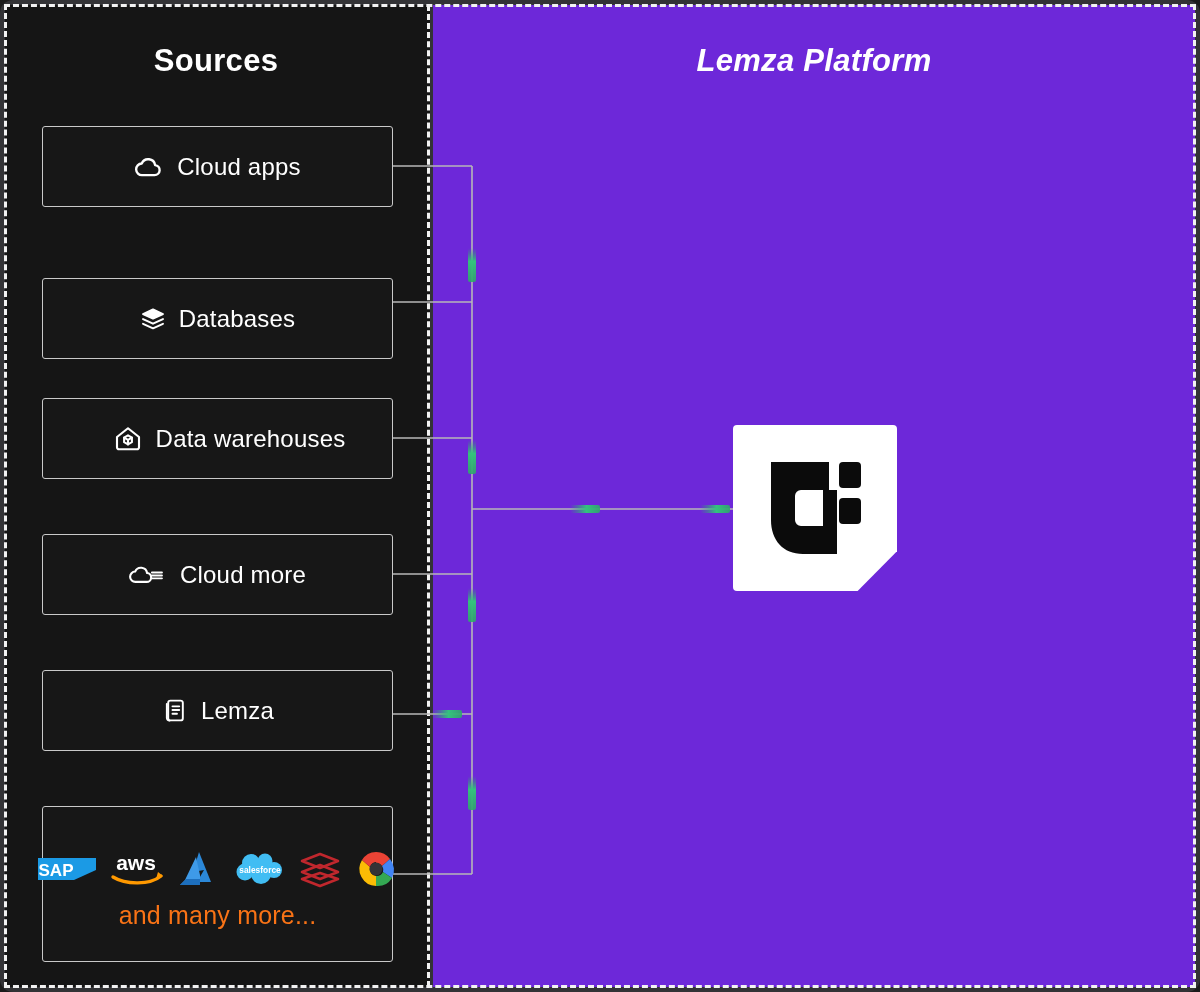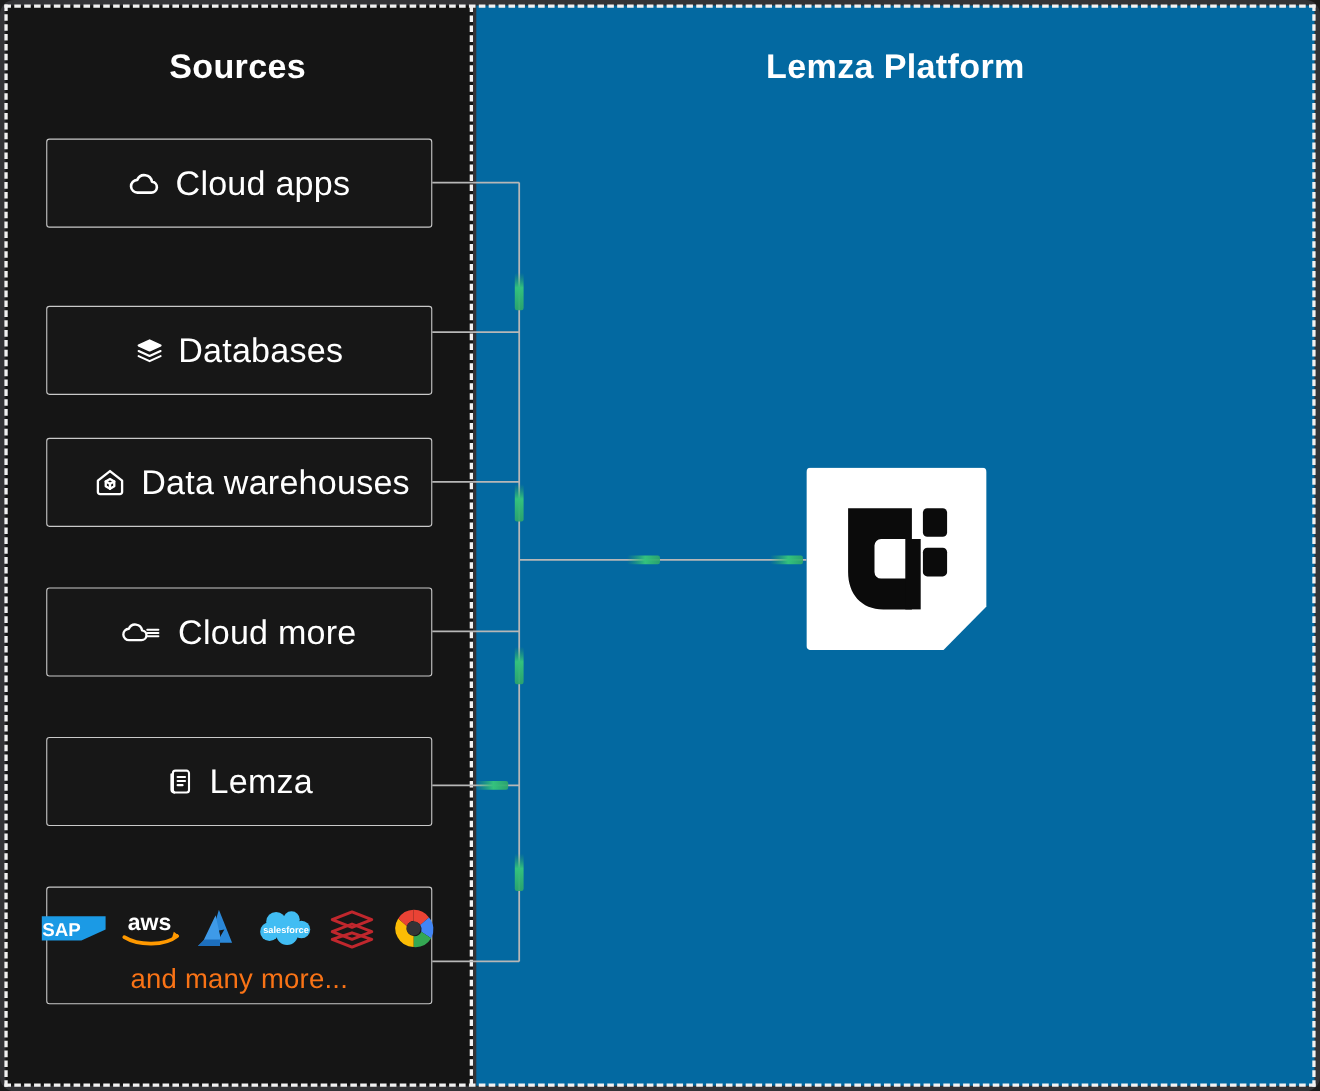--- a/index.html
+++ b/index.html
@@ -39,22 +39,23 @@
     background: #151515;
     border-right: 3px dashed #f2f2f2;
     z-index: 5;
   }
 
   
   .panel-platform {
     position: absolute;
     left: 433px; top: 5px;
     width: 762px; height: 982px;
-    background: #0369a1;
+    background: #6d28d9;
     z-index: 4;
+    font-style: italic;
   }
 
   .panel-title {
     position: absolute;
     top: 38px;
     width: 100%;
     text-align: center;
     font-size: 31px;
     font-weight: 700;
     color: #ffffff;
@@ -71,42 +72,42 @@
     border: 1.5px solid #c9c9c9;
     border-radius: 3px;
     display: flex;
     align-items: center;
     justify-content: center;
     gap: 13px;
     z-index: 12;
   }
 
   .source-label {
-    font-size: 31px;
+    font-size: 24px;
     font-weight: 500;
     color: #ffffff;
     letter-spacing: 0.2px;
     white-space: nowrap;
   }
 
   .source-icon {
     display: flex;
     align-items: center;
     justify-content: center;
     flex: 0 0 auto;
     color: #ffffff;
   }
 
   
   .box-0 { top: 126px; }
   .box-1 { top: 278px; }
   .box-2 { top: 398px; padding-left: 23px; }
   .box-3 { top: 534px; }
   .box-4 { top: 670px; }
-  .box-5 { top: 806px; height: 107px; flex-direction: column; gap: 6px; }
+  .box-5 { top: 806px; height: 156px; flex-direction: column; gap: 6px; }
 
   
   .logo-strip {
     display: flex;
     align-items: center;
     justify-content: center;
     gap: 10px;
     height: 52px;
     margin-top: 4px;
   }

